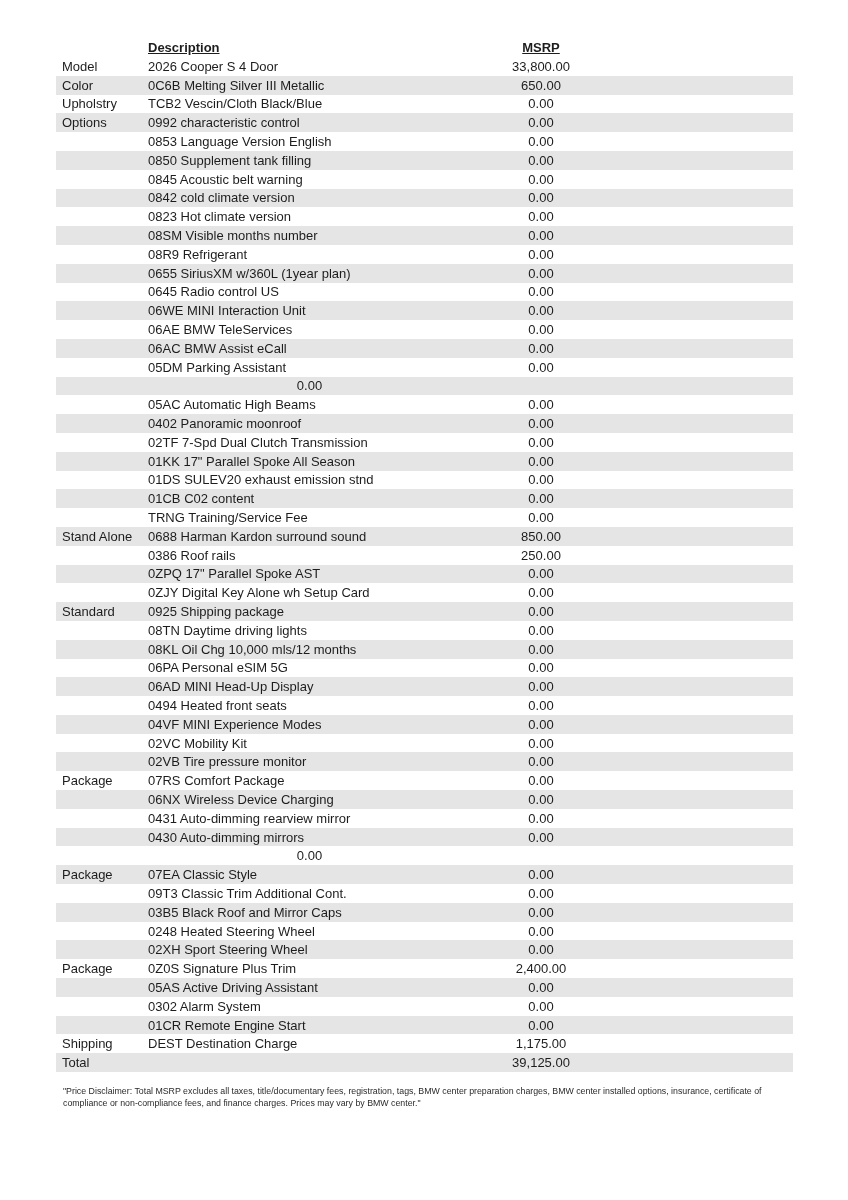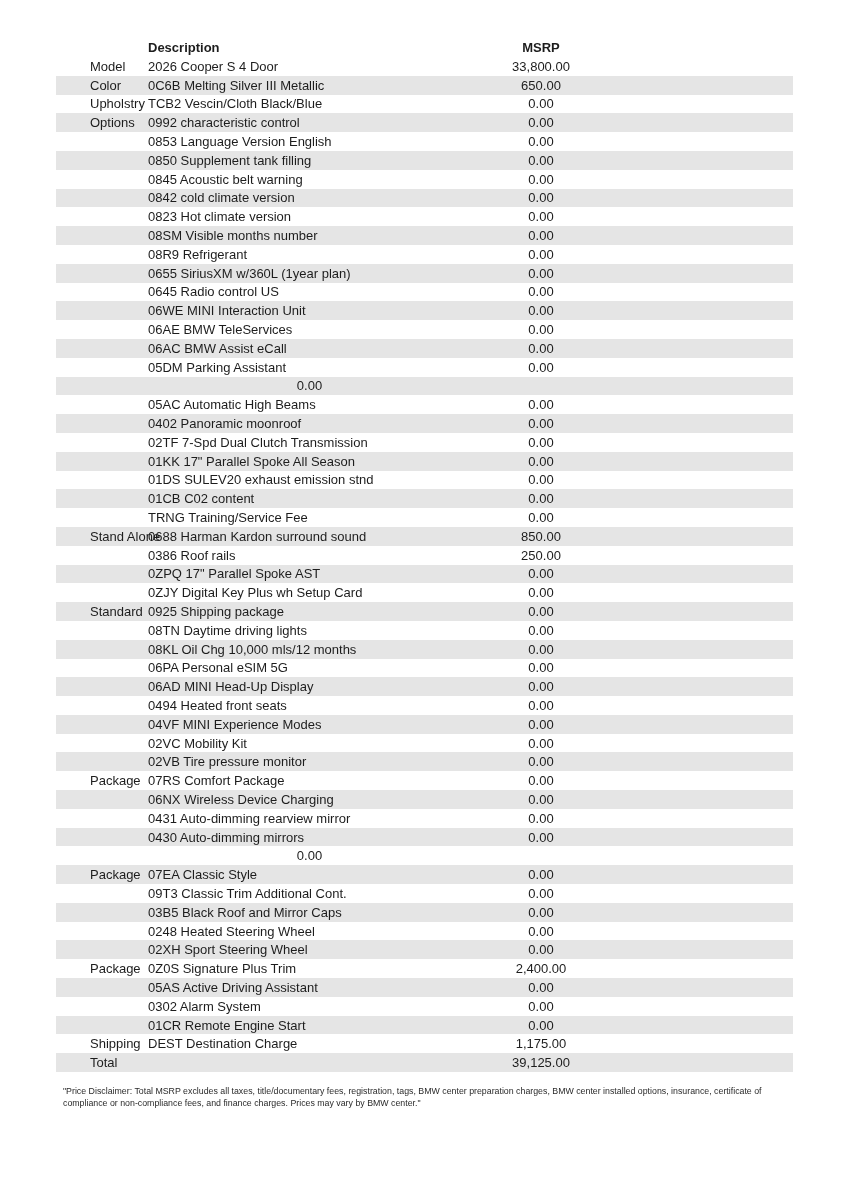--- a/index.html
+++ b/index.html
@@ -25,24 +25,24 @@
     display: grid;
     grid-template-columns: 92px 323px 140px 182px;
     height: 18.8px;
     align-items: center;
     font-size: 13px;
     line-height: 1;
     white-space: nowrap;
   }
   .row.header-row { height: 19px; }
   .row.alt { background: #e5e5e5; }
-  .cell-label { padding-left: 6px; margin-left: 28px; }
+  .cell-label { padding-left: 6px; }
   .cell-msrp { text-align: center; }
   .header-row .cell-desc,
-  .header-row .cell-msrp { font-weight: bold; }
+  .header-row .cell-msrp { font-weight: bold; text-decoration: underline; }
   .disclaimer {
     position: absolute;
     left: 63px;
     top: 1086px;
     width: 727px;
     font-size: 8.8px;
     line-height: 1.32;
     color: #2a2a2a;
   }
 </style>
@@ -247,21 +247,21 @@
 
   <div class="row alt">
     <div class="cell-label"></div>
     <div class="cell-desc">0ZPQ 17" Parallel Spoke AST</div>
     <div class="cell-msrp">0.00</div>
     <div class="cell-filler"></div>
   </div>
 
   <div class="row">
     <div class="cell-label"></div>
-    <div class="cell-desc">0ZJY Digital Key Plus wh Setup Card</div>
+    <div class="cell-desc">0ZJY Digital Key Alone wh Setup Card</div>
     <div class="cell-msrp">0.00</div>
     <div class="cell-filler"></div>
   </div>
 
   <div class="row alt">
     <div class="cell-label">Standard</div>
     <div class="cell-desc">0925 Shipping package</div>
     <div class="cell-msrp">0.00</div>
     <div class="cell-filler"></div>
   </div>

